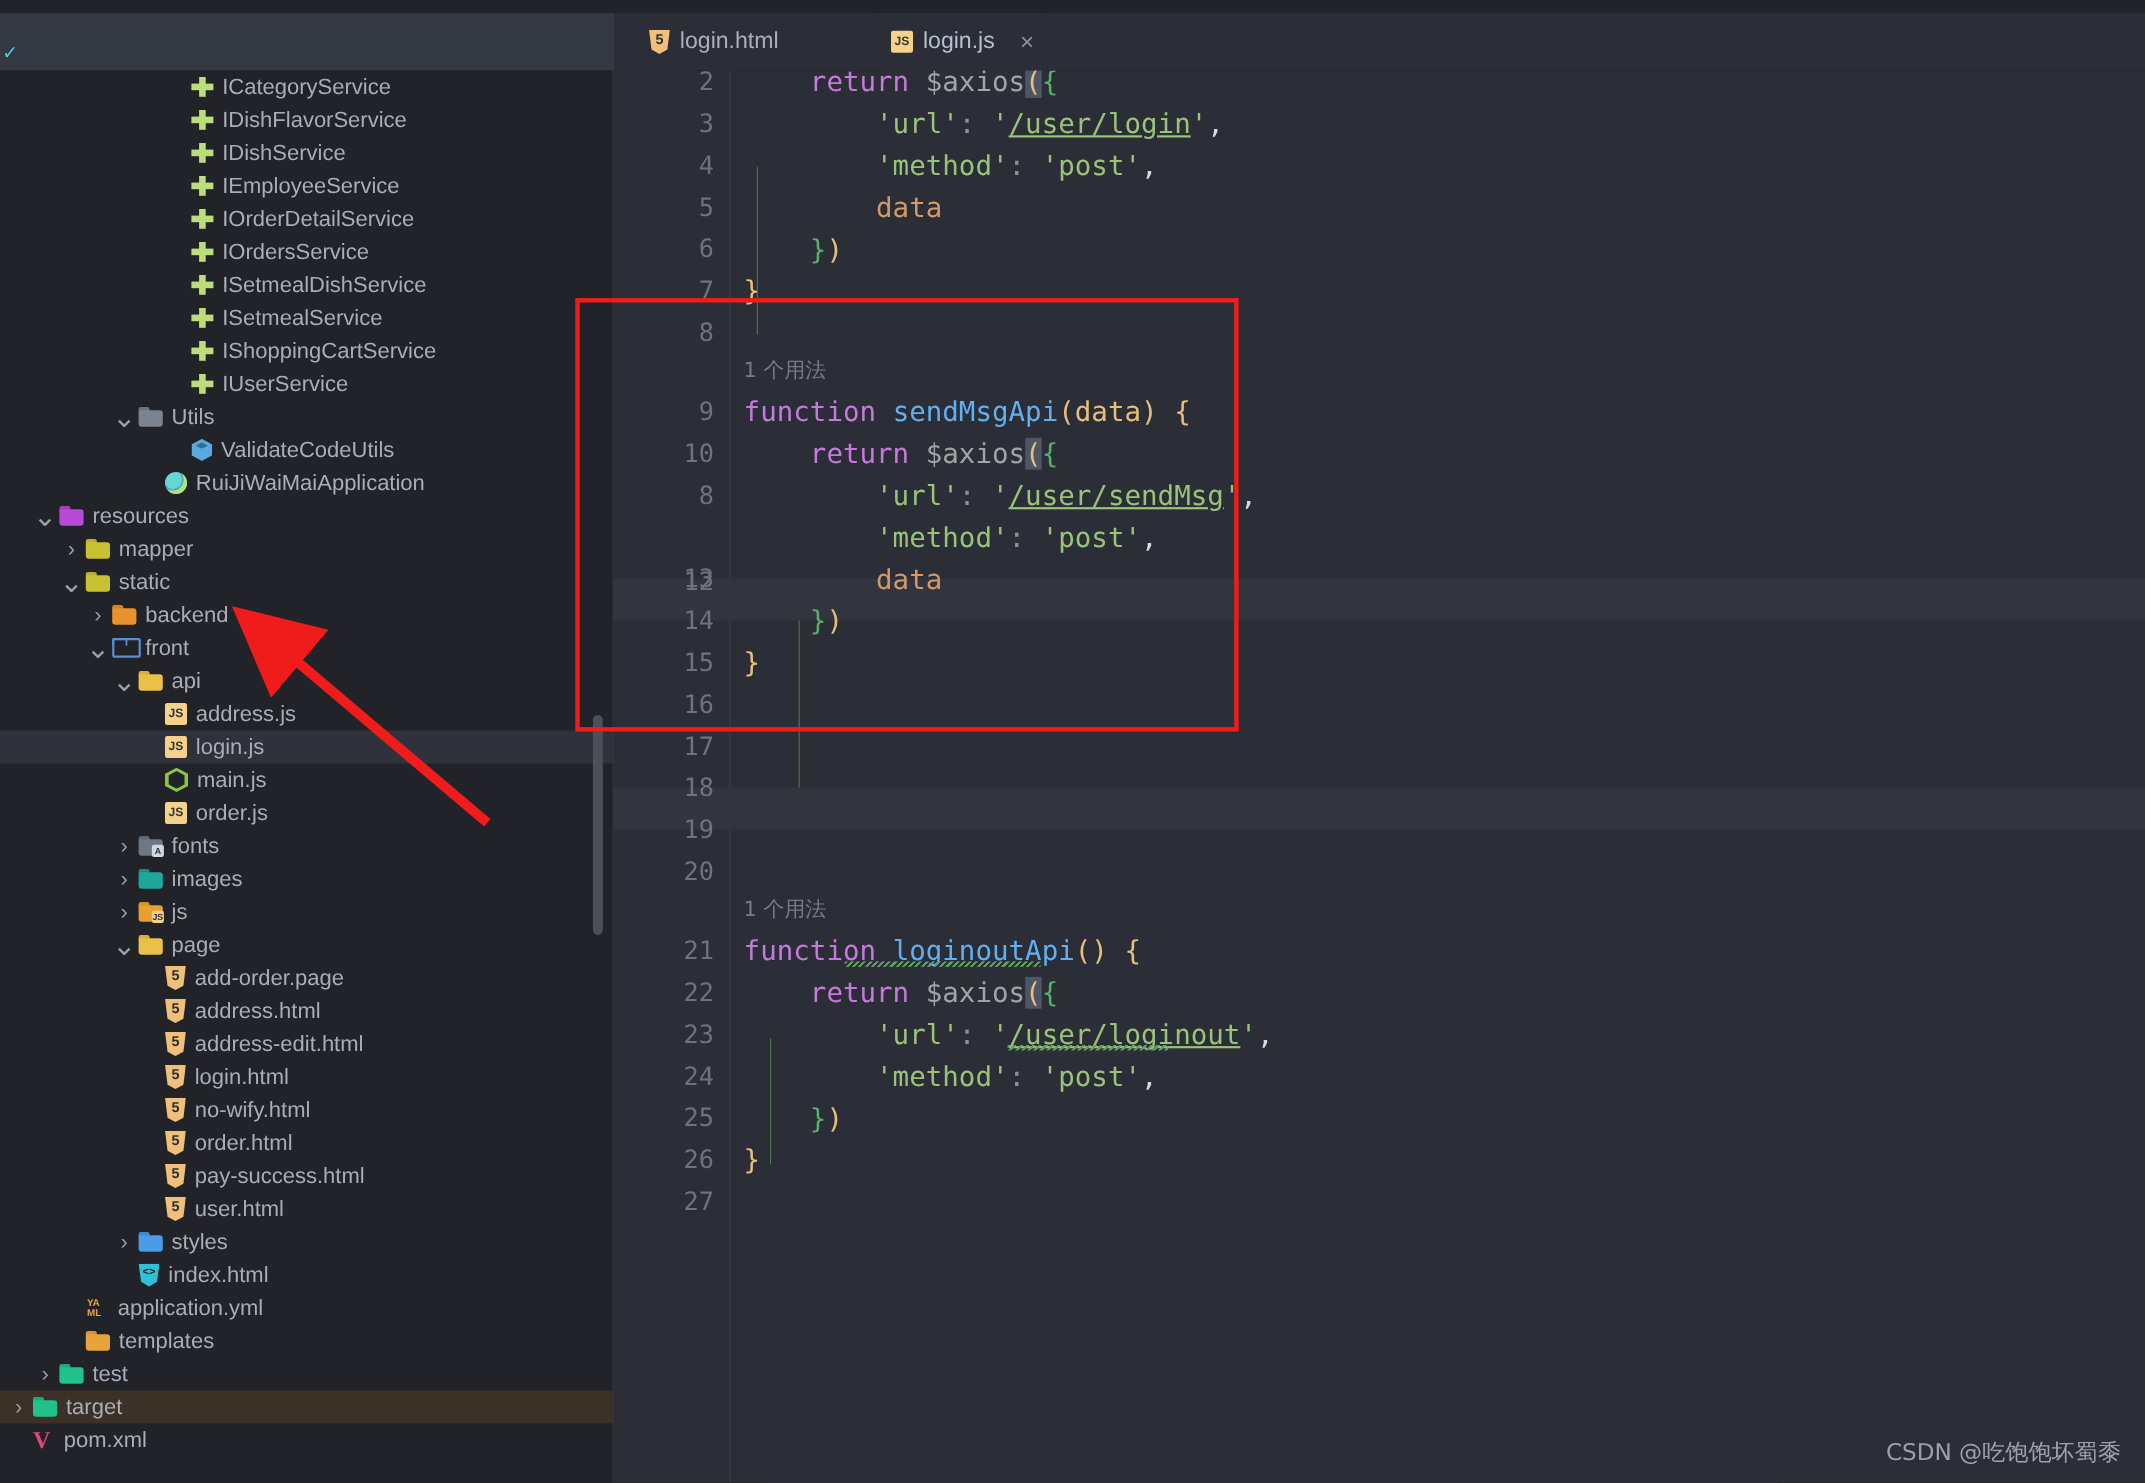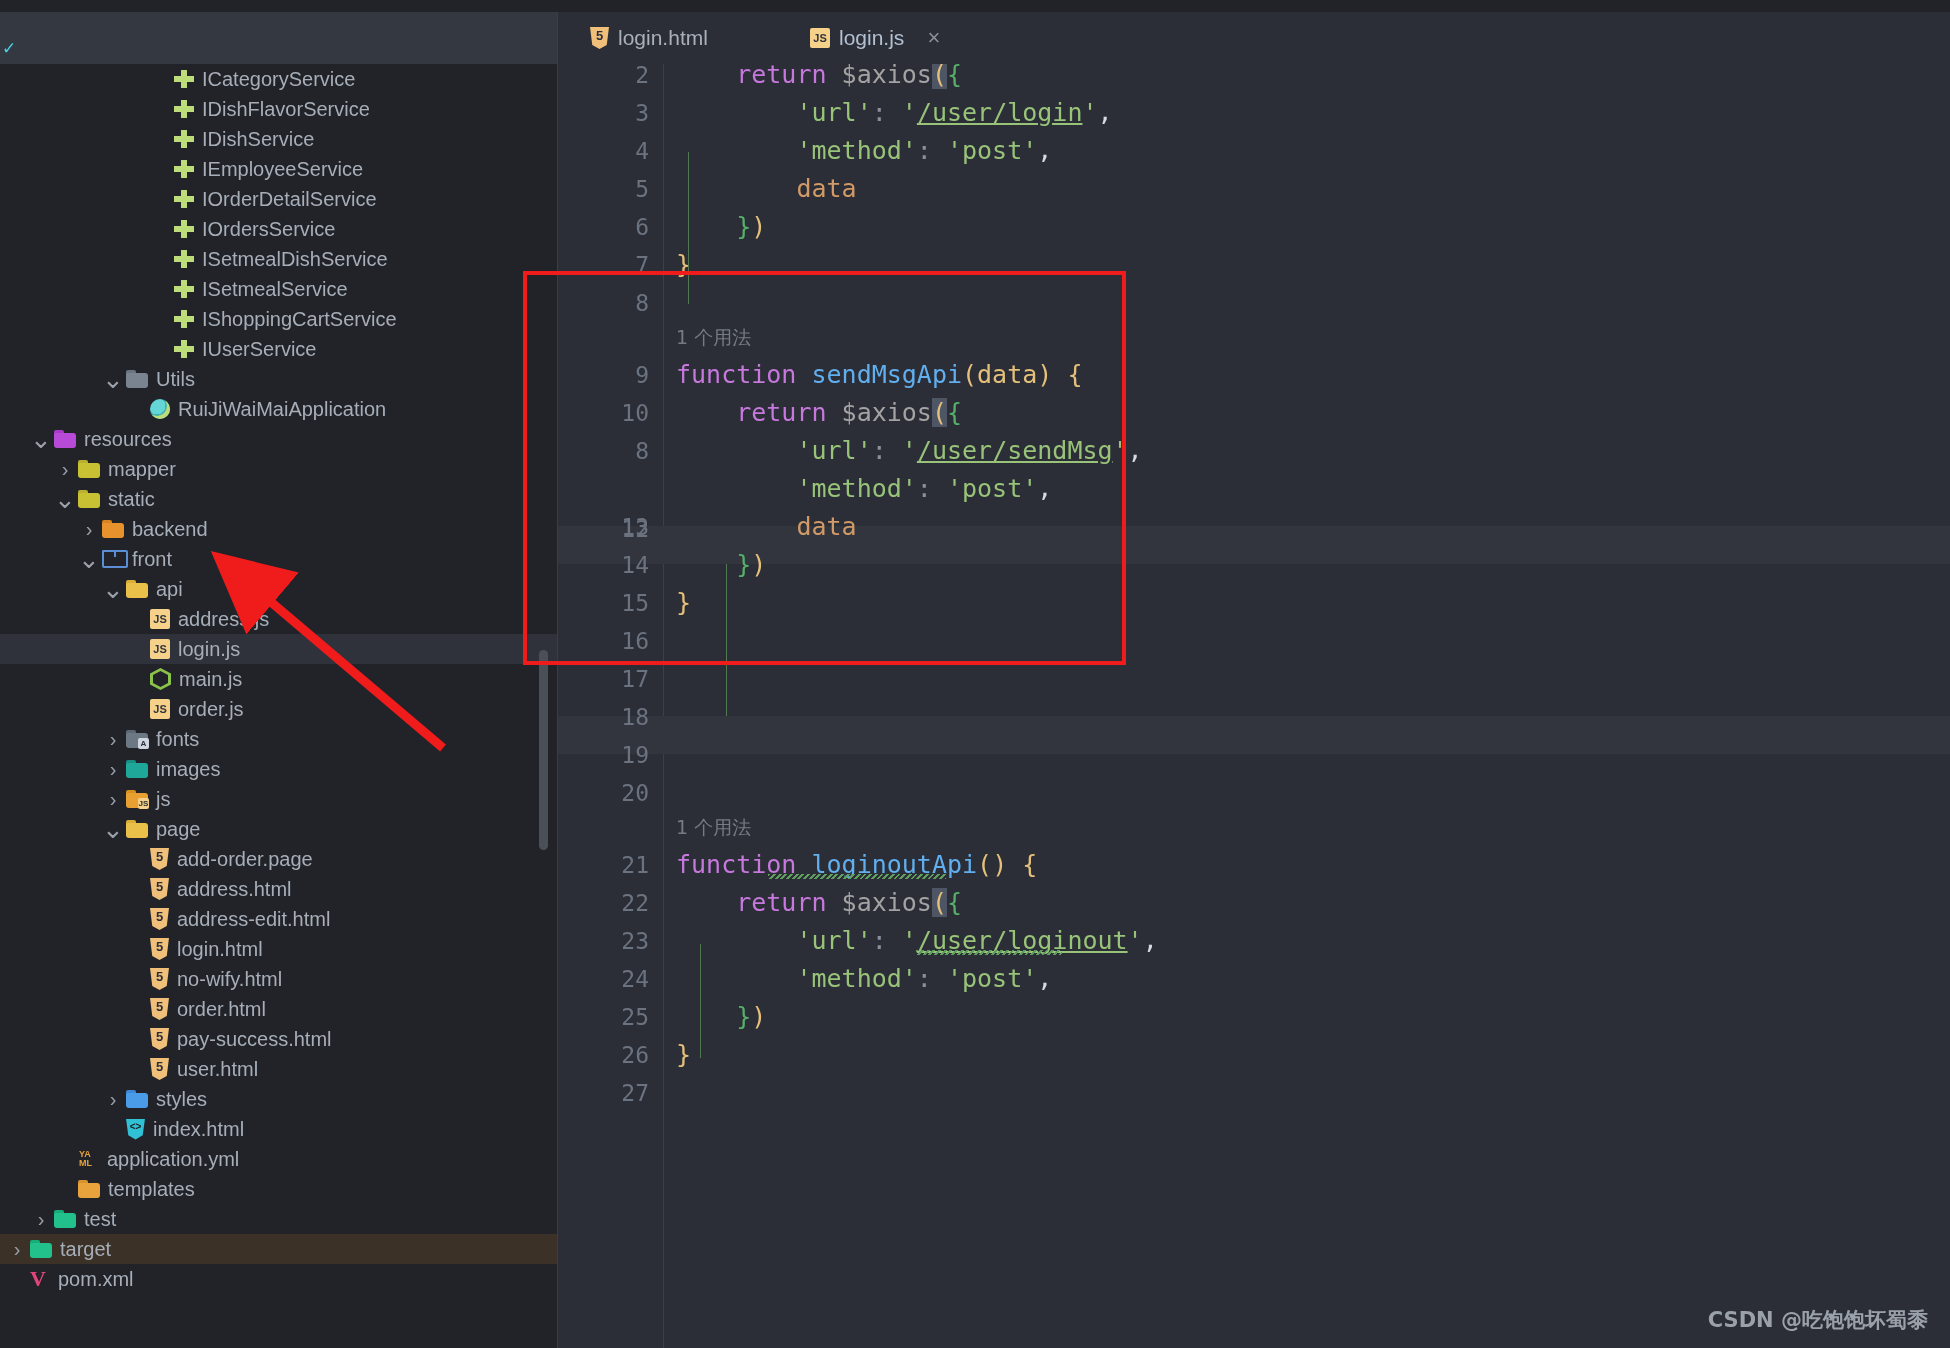--- a/index.html
+++ b/index.html
@@ -284,21 +284,20 @@
     border: 4px solid #f01c1c;
     pointer-events: none;
   }
   .red-arrow { position: absolute; left: 0; top: 0; pointer-events: none; }
 
   
   .watermark {
     position: absolute; right: 22px; bottom: 14px;
     color: #9aa1ab; font-size: 21px;
     font-family: "DejaVu Sans", sans-serif;
-    font-weight: bold;
   }
 </style>
 </head>
 <body>
 
 <div id="app">
 
   <div class="top-strip"></div>
 
   <div class="topbar-left">
@@ -380,20 +379,26 @@
           <span class="node-label">IUserService</span>
         </div>
         <div class="tree-row">
           <span class="row-ind" style="width: 102px;"></span>
           <span class="chevron" style="font-size: 26px; line-height: 10px;">⌄</span>
           <span class="ico-folder">
             <span class="ftab" style="background:#6a7480"></span>
             <span class="fbody" style="background:#7a8490"></span>
           </span>
           <span class="node-label">Utils</span>
+        </div>
+        <div class="tree-row">
+          <span class="row-ind" style="width: 150px;"></span>
+          <span class="chevron blank" style="font-size: 20px;">›</span>
+          <span class="ico-cube"></span>
+          <span class="node-label">ValidateCodeUtils</span>
         </div>
         <div class="tree-row">
           <span class="row-ind" style="width: 126px;"></span>
           <span class="chevron blank" style="font-size: 20px;">›</span>
           <span class="ico-spring"></span>
           <span class="node-label">RuiJiWaiMaiApplication</span>
         </div>
         <div class="tree-row">
           <span class="row-ind" style="width: 30px;"></span>
           <span class="chevron" style="font-size: 26px; line-height: 10px;">⌄</span>

